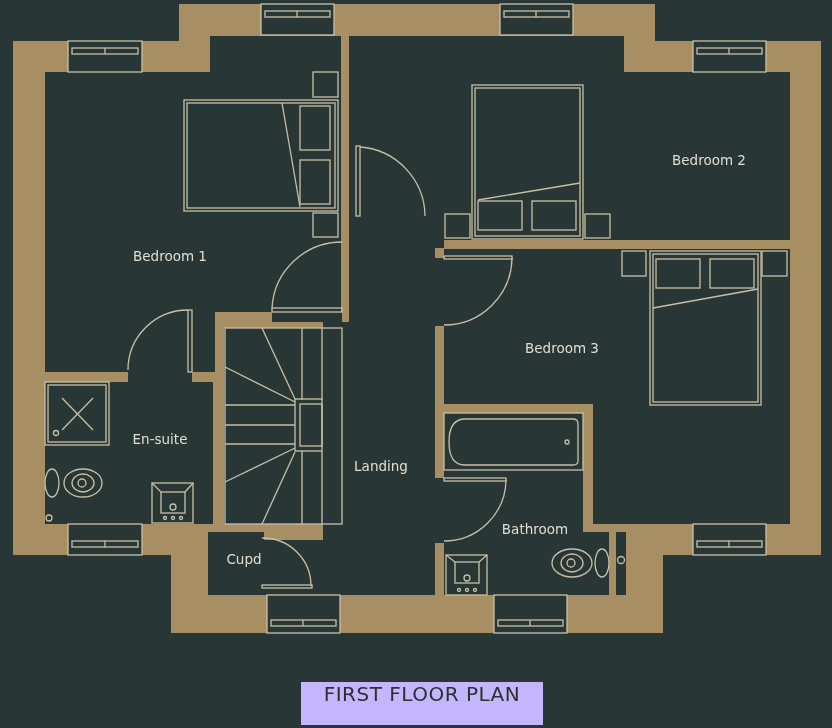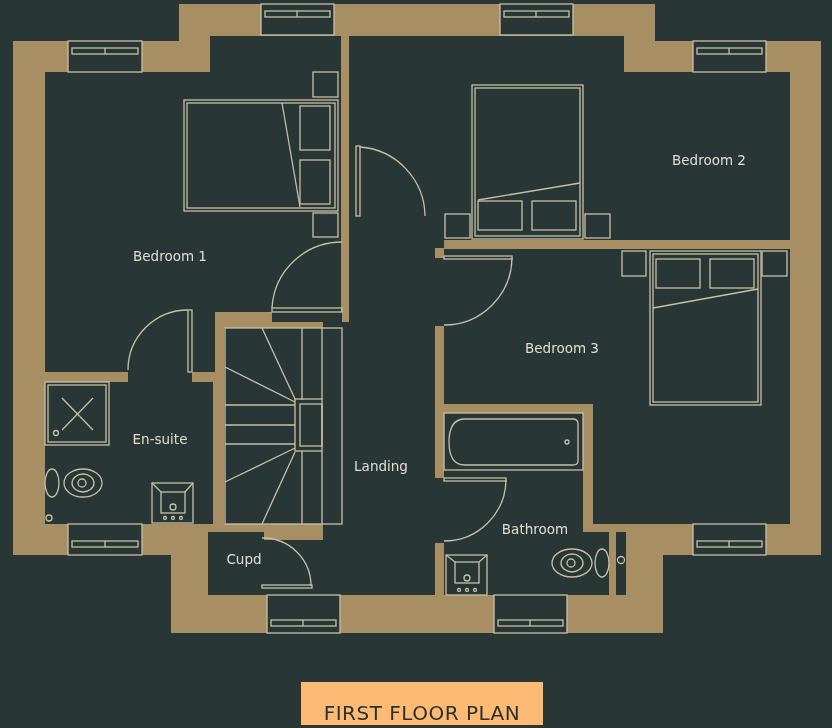--- a/index.html
+++ b/index.html
@@ -2,21 +2,21 @@
 <html><head>
 <meta charset="utf-8">
 <style>
   html,body{margin:0;padding:0;background:#283736;}
   body{width:832px;height:728px;position:relative;overflow:hidden;font-family:"Liberation Sans","DejaVu Sans",sans-serif;}
   svg{position:absolute;left:0;top:0;}
   .wall{fill:#a88e63;}
   .room{fill:#283736;}
   .ln{fill:none;stroke:#c9bfa6;stroke-width:1.3;}
   .lbl{fill:#e2dccd;font-family:"DejaVu Sans","Liberation Sans",sans-serif;font-size:13.5px;text-anchor:middle;dominant-baseline:middle;}
-  .title-box{position:absolute;left:301px;top:682px;width:242px;height:43px;background:#fdba74;display:flex;align-items:flex-end;justify-content:center;}
+  .title-box{position:absolute;left:301px;top:682px;width:242px;height:43px;background:#c4b5fd;display:flex;align-items:flex-start;justify-content:center;}
   .title-text{color:#2b3130;font-family:"DejaVu Sans","Liberation Sans",sans-serif;font-size:20px;letter-spacing:0.5px;}
 </style>
 </head>
 <body>
 
 <svg width="832" height="728" viewBox="0 0 832 728">
 
   <g>
     <path class="wall" d="M13,41 H179 V4 H655 V41 H821 V555 H663 V633 H171 V555 H13 Z"></path>
   </g>

